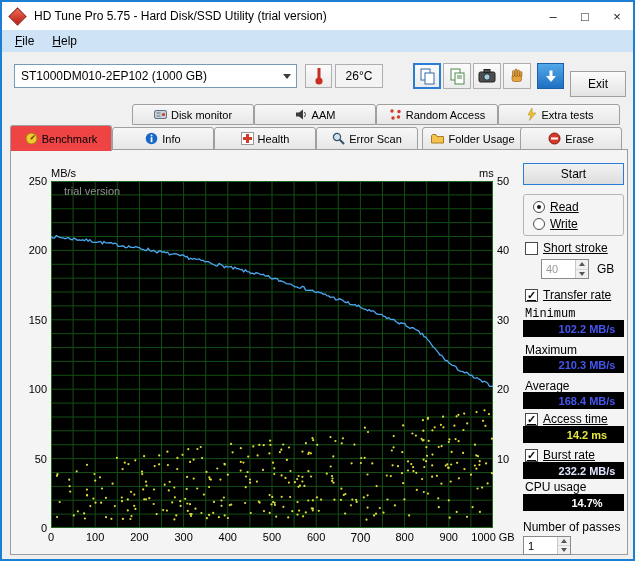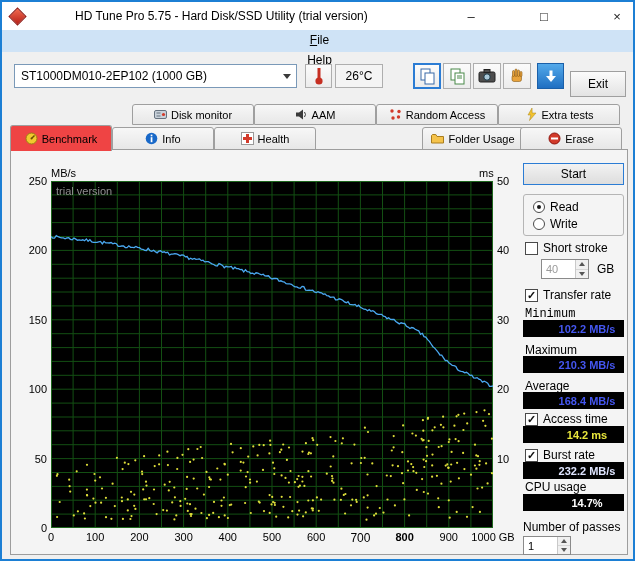--- a/index.html
+++ b/index.html
@@ -3,27 +3,27 @@
 <meta charset="utf-8">
 <style>
   * { box-sizing: border-box; margin: 0; padding: 0; }
   body { background:#ffffff; font-family:"Liberation Sans", sans-serif; }
   #app {
     position:relative; width:635px; height:561px;
     border:2px solid #1c7fd4; background:#f0f0f0;
     font-size:12px; color:#000; overflow:hidden;
   }
   
-  .titlebar { position:absolute; left:0; top:0; right:0; height:28px; background:#ffffff; display:flex; align-items:center;gap:41px; }
+  .titlebar { position:absolute; left:0; top:0; right:0; height:28px; background:#ffffff; display:flex; align-items:center; }
   .app-icon { width:13px; height:13px; margin-left:9px; transform:rotate(45deg); background:linear-gradient(135deg,#f26a4f,#b51f17); border:1px solid #8d140e; }
   .title-text { margin-left:10px; font-size:12px; white-space:nowrap; }
   .tb-spacer { flex:1; }
   .winbtn { width:32px; height:28px; display:flex; align-items:center; justify-content:center; font-size:13px; color:#222; }
   
-  .menubar { position:absolute; left:0; top:28px; right:0; height:22px; background:#cfe3f6; display:flex; align-items:center; padding-left:4px;flex-direction:column; }
+  .menubar { position:absolute; left:0; top:28px; right:0; height:22px; background:#cfe3f6; display:flex; align-items:center; padding-left:4px; }
   .menu-item { display:inline-block; padding:3px 9px; font-size:12px; }
   .menu-item::first-letter { text-decoration:underline; }
   
   .combo { position:absolute; left:12px; top:62px; width:283px; height:24px; background:#fff; border:1px solid #7a99b8; display:flex; align-items:center; }
   .combo-text { flex:1; padding-left:6px; font-size:12px; white-space:nowrap; overflow:hidden; }
   .combo-arrow { width:18px; display:flex; align-items:center; justify-content:center; }
   .tri-d { width:0; height:0; border-left:4px solid transparent; border-right:4px solid transparent; border-top:5px solid #3a3a3a; }
   .tool-btn { position:absolute; top:61px; width:28px; height:26px; background:linear-gradient(#fbfbfb,#ececec); border:1px solid #aeaeae; display:flex; align-items:center; justify-content:center; }
   .tool-btn.focused { border:2px solid #2b7cd4; }
   .temp-box { position:absolute; left:333px; top:62px; width:48px; height:24px; border:1px solid #aeaeae; background:#f4f4f4; display:flex; align-items:center; justify-content:center; font-size:12px; }
@@ -32,25 +32,25 @@
   
   .tab { position:absolute; display:flex; align-items:center; justify-content:center; gap:4px; background:linear-gradient(#f7f7f7,#e7e7e7); border:1px solid #9f9f9f; border-radius:3px 3px 0 0; font-size:11px; white-space:nowrap; }
   .tab.r1 { top:102px; width:122px; height:21px; }
   .tab.r2 { top:125px; width:102px; height:23px; }
   .tab.sel { top:123px; height:26px; background:#ef4444; border-bottom:none; z-index:3; }
   .ticon { flex:0 0 auto; }
   
   .panel { position:absolute; left:8px; top:147px; width:618px; height:406px; background:#f4f4f4; border:1px solid #9d9d9d; z-index:1; }
   .axis-label { position:absolute; font-size:11px; color:#000; }
   #chart-svg { position:absolute; left:40px; top:31px; }
-  .watermark { position:absolute; left:45px; top:35px; font-size:11px; color:#8f8f8f; z-index:2;text-align:center; }
+  .watermark { position:absolute; left:53px; top:35px; font-size:11px; color:#8f8f8f; z-index:2;text-align:center; }
   
   .start-btn { position:absolute; left:512px; top:13px; width:101px; height:22px; background:linear-gradient(#f2f2f2,#dddddd); border:1px solid #2b7cd4; font-size:12px; font-family:inherit; }
   .groupbox { position:absolute; left:512px; top:44px; width:101px; height:42px; border:1px solid #b5b5b5; border-radius:3px; }
-  .check-row, .radio-row { position:absolute; display:flex; align-items:center; gap:5px; font-size:12px; white-space:nowrap; }
+  .check-row, .radio-row { position:absolute; display:flex; align-items:center; gap:5px; font-size:12px; white-space:nowrap;text-decoration:underline; }
   .cb { width:13px; height:13px; background:#fff; border:1px solid #4a4a4a; display:flex; align-items:center; justify-content:center; font-size:11px; font-weight:bold; color:#111; line-height:1; }
   .radio { width:12px; height:12px; border:1px solid #4a4a4a; border-radius:50%; background:#fff; position:relative; }
   .radio.sel::after { content:""; position:absolute; inset:3px; background:#1a1a1a; border-radius:50%; }
   .stat-label { position:absolute; font-size:12px; }
   .stat-box { position:absolute; width:101px; height:17px; background:#000; display:flex; align-items:center; justify-content:center; font-size:11px; font-weight:bold;padding-left:27px; }
   .spinbox { position:absolute; height:20px; background:#fff; border:1px solid #8a8a8a; display:flex; }
   .spin-text { flex:1; font-size:11px; padding:3px 0 0 4px; }
   .spinbox.disabled .spin-text { color:#9a9a9a; }
   .spin-btns { display:flex; flex-direction:column; width:13px; border-left:1px solid #c9c9c9; }
   .spin-up, .spin-down { flex:1; display:flex; align-items:center; justify-content:center; background:#f0f0f0; }
@@ -190,20 +190,27 @@
     </svg>
     <span>Info</span>
   </div>
   <div class="tab r2" style="left:212px;">
     <svg class="ticon" width="13" height="13" viewBox="0 0 13 13">
       <rect x="0.5" y="0.5" width="12" height="12" fill="#ffffff" stroke="#9a9a9a"></rect>
       <rect x="5" y="2" width="3" height="9" fill="#d23a2a"></rect>
       <rect x="2" y="5" width="9" height="3" fill="#d23a2a"></rect>
     </svg>
     <span>Health</span>
+  </div>
+  <div class="tab r2" style="left:314px;">
+    <svg class="ticon" width="13" height="13" viewBox="0 0 13 13">
+      <circle cx="5" cy="5" r="3.6" fill="#cfe2ee" stroke="#35506b" stroke-width="1.2"></circle>
+      <line x1="7.8" y1="7.8" x2="12" y2="12" stroke="#35506b" stroke-width="2"></line>
+    </svg>
+    <span>Error Scan</span>
   </div>
   <div class="tab r2" style="left:420px;">
     <svg class="ticon" width="13" height="13" viewBox="0 0 13 13">
       <path d="M0.5 3.5 L0.5 11 L12.5 11 L12.5 4.5 L6 4.5 L4.8 2.5 L1.5 2.5 Z" fill="#f5c34b" stroke="#a97d1e"></path>
     </svg>
     <span>Folder Usage</span>
   </div>
   <div class="tab r2" style="left:518px;">
     <svg class="ticon" width="13" height="13" viewBox="0 0 13 13">
       <circle cx="6.5" cy="6.5" r="5.5" fill="#d23a2a" stroke="#8d140e"></circle>
@@ -691,17 +698,17 @@
       <span style="position: absolute; font-size: 11px; left: 486px; top: 233.2px; width: 30px;">20</span>
       <span style="position: absolute; font-size: 11px; left: 486px; top: 302.6px; width: 30px;">10</span>
       <span style="position: absolute; font-size: 11px; left: 15px; top: 381px; width: 50px; text-align: center;">0</span>
       <span style="position: absolute; font-size: 11px; left: 59.2px; top: 381px; width: 50px; text-align: center;">100</span>
       <span style="position: absolute; font-size: 11px; left: 103.4px; top: 381px; width: 50px; text-align: center;">200</span>
       <span style="position: absolute; font-size: 11px; left: 147.6px; top: 381px; width: 50px; text-align: center;">300</span>
       <span style="position: absolute; font-size: 11px; left: 191.8px; top: 381px; width: 50px; text-align: center;">400</span>
       <span style="position: absolute; font-size: 11px; left: 236px; top: 381px; width: 50px; text-align: center;">500</span>
       <span style="position: absolute; font-size: 11px; left: 280.2px; top: 381px; width: 50px; text-align: center;">600</span>
       <span style="position: absolute; font-size: 12px; left: 324.4px; top: 381px; width: 50px; text-align: center;">700</span>
-      <span style="position: absolute; font-size: 11px; left: 368.6px; top: 381px; width: 50px; text-align: center; font-weight: bold;">800</span>
+      <span style="position: absolute; font-size: 11px; left: 368.6px; top: 381px; width: 50px; text-align: center;">800</span>
       <span style="position: absolute; font-size: 11px; left: 412.8px; top: 381px; width: 50px; text-align: center;">900</span>
       <span style="position: absolute; font-size: 11px; left: 457px; top: 381px; width: 50px; text-align: center;">1000 GB</span>
     </div>
 </div>
 
 </body></html>

